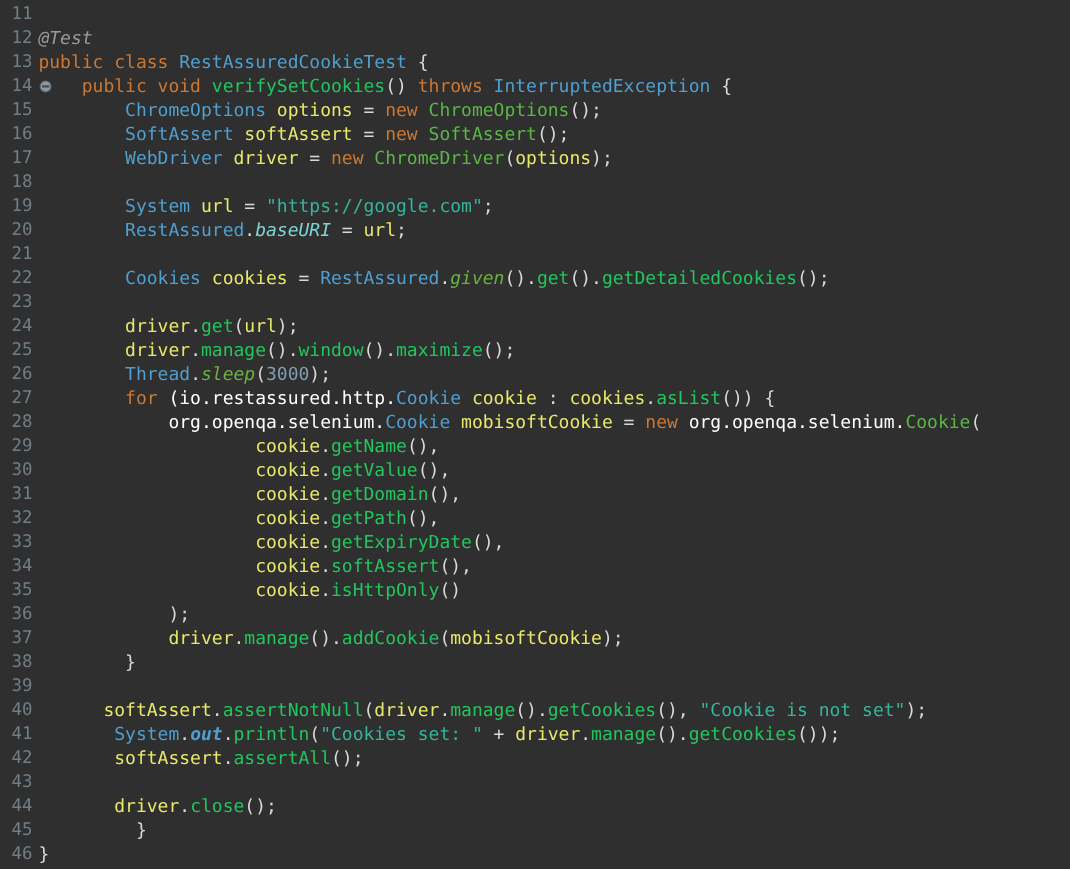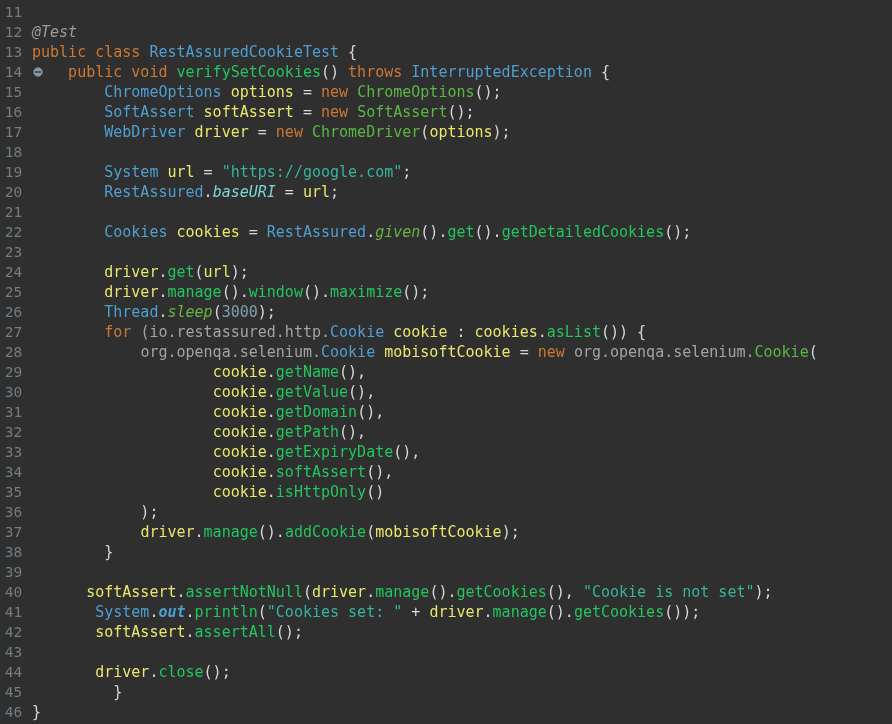--- a/index.html
+++ b/index.html
@@ -31,21 +31,21 @@
     background: #2f2f2f;
     padding-top: 2px;
     position: relative;
     box-sizing: border-box;
   }
   .gline {
     height: 20px;
     line-height: 20px;
     font-size: 14.5px;
     color: #6f7d85;
-    text-align: center;
+    text-align: right;
     padding-right: 4px;
     box-sizing: border-box;
     white-space: pre;
     position: relative;
   }
   .marker-slot {
     position: absolute;
     left: 32px;
     width: 14px;
     height: 20px;
@@ -95,21 +95,21 @@
   .type    { color: #4f9fd0; }              
   .ctor    { color: #5ab745; }              
   .meth    { color: #22c55e; }              
   .smeth   { color: #69b340; font-style: italic; }  
   .sfield  { color: #7fd4d4; font-style: italic; }  
   .sfieldb { color: #4f9fd0; font-style: italic; font-weight: bold; } 
   .var     { color: #e8e86a; }              
   .str     { color: #35b59a; }              
   .num     { color: #7f9fb0; }              
   .ann     { color: #9a9a9a; font-style: italic; }  
-  .pkg     { color: #a3a3a3; margin-top: 21px; }              
+  .pkg     { color: #ffffff; margin-top: 21px; }              
   .punc    { color: #d8d8d8; }              
   .plain   { color: #d8d8d8; }
 </style>
 </head>
 <body>
 
 <div id="editor">
 
   <div id="gutter">
       <div class="gline">11</div>

